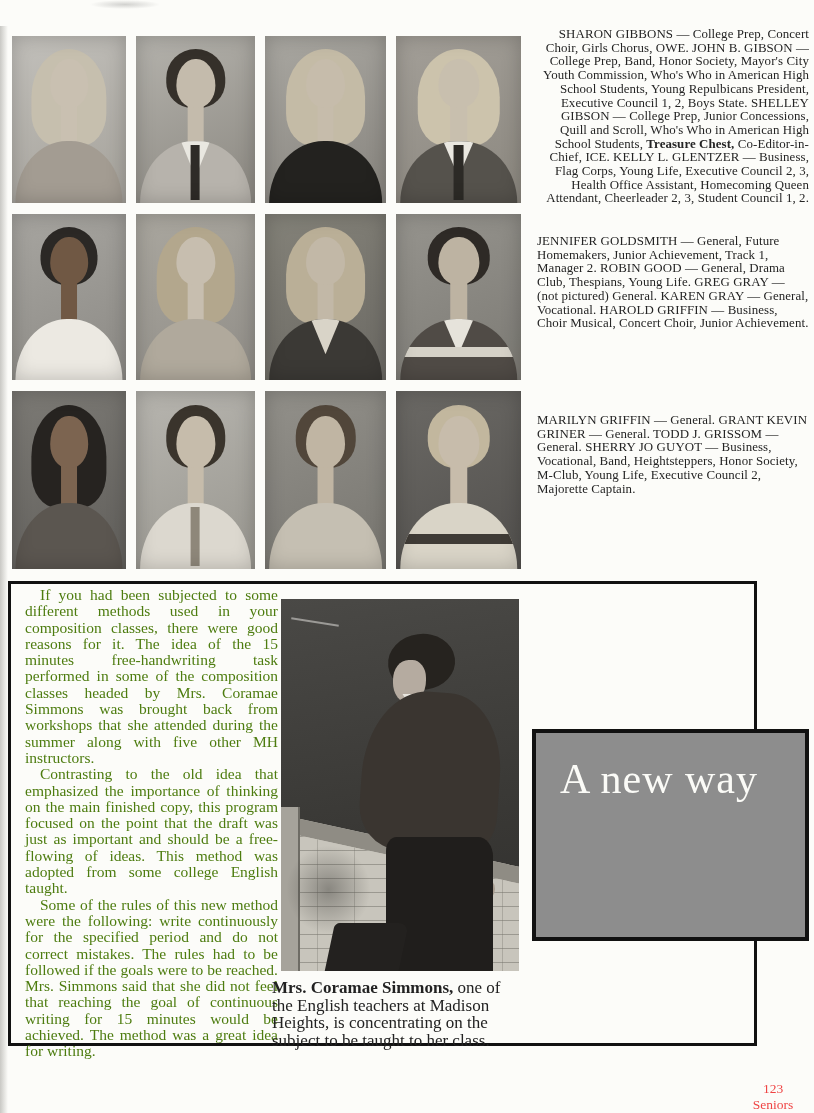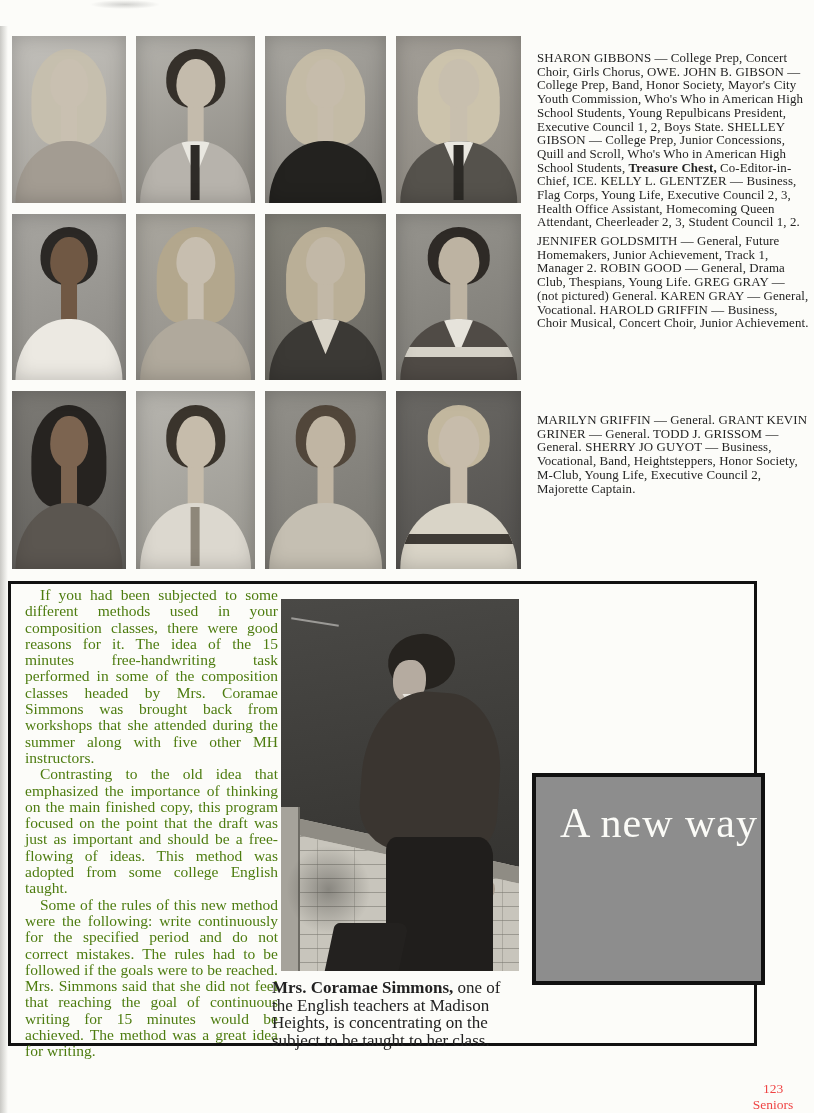--- a/index.html
+++ b/index.html
@@ -40,21 +40,21 @@
     clip-path:polygon(0 0,100% 0,50% 100%);}
   .p-tie{position:absolute;top:6%;left:50%;transform:translateX(-50%);
     width:8%;height:85%;background:var(--tie,transparent);}
   .p-band{position:absolute;top:44%;left:0;width:100%;height:15%;
     background:var(--band,transparent);}
 
   
   .bio{position:absolute;left:537px;width:272px;margin:0;
     font-size:12.9px;line-height:13.7px;letter-spacing:.1px;color:#242424;}
   .bio b{font-weight:bold;}
-  #bio1{top:52px;} #bio2{top:235px;} #bio3{top:414px;}
+  #bio1{top:28px;text-align:right;} #bio2{top:235px;} #bio3{top:414px;}
 
   
   .article-box{position:absolute;left:8px;top:581px;width:749px;height:465px;
     box-sizing:border-box;border:3px solid var(--border,#111);}
   .article{position:absolute;left:25px;top:587px;width:253px;
     font-size:15.5px;line-height:16.3px;text-align:justify;color:#4d7c0f;}
   .article p{margin:0;text-indent:15px;}
 
   
   .teacher-photo{position:absolute;left:281px;top:599px;width:238px;height:372px;
@@ -90,24 +90,24 @@
     background:#201e1c;border-radius:10% 14% 0 0;}
   .tp-chair{position:absolute;bottom:-2%;left:20%;width:31%;height:15%;
     background:#23211f;transform:skewX(-12deg);border-radius:5px 10px 0 0;}
 
   
   .caption{position:absolute;left:272px;top:979px;width:252px;margin:0;
     font-size:17px;line-height:17.6px;color:#222;}
   .caption b{font-weight:bold;}
 
   
-  .quote-box{position:absolute;left:532px;top:729px;width:233px;height:212px;
+  .quote-box{position:absolute;left:532px;top:729px;width:277px;height:212px;
     box-sizing:border-box;border:4px solid var(--border,#111);
     background:var(--quote-box-bg,#8d8d8d);
-    padding:16px 8px 0 24px;margin-top:44px;}
+    padding:16px 8px 0 24px;}
   .quote-line{color:var(--quote-text,#fbfbf7);font-size:42px;line-height:61px;
     white-space:nowrap;letter-spacing:1px;}
 
   
   .folio{position:absolute;left:742px;top:1081px;width:62px;text-align:center;
     font-size:13.5px;line-height:16px;color:#ef4444;}
 </style>
 </head>
 <body>
 

